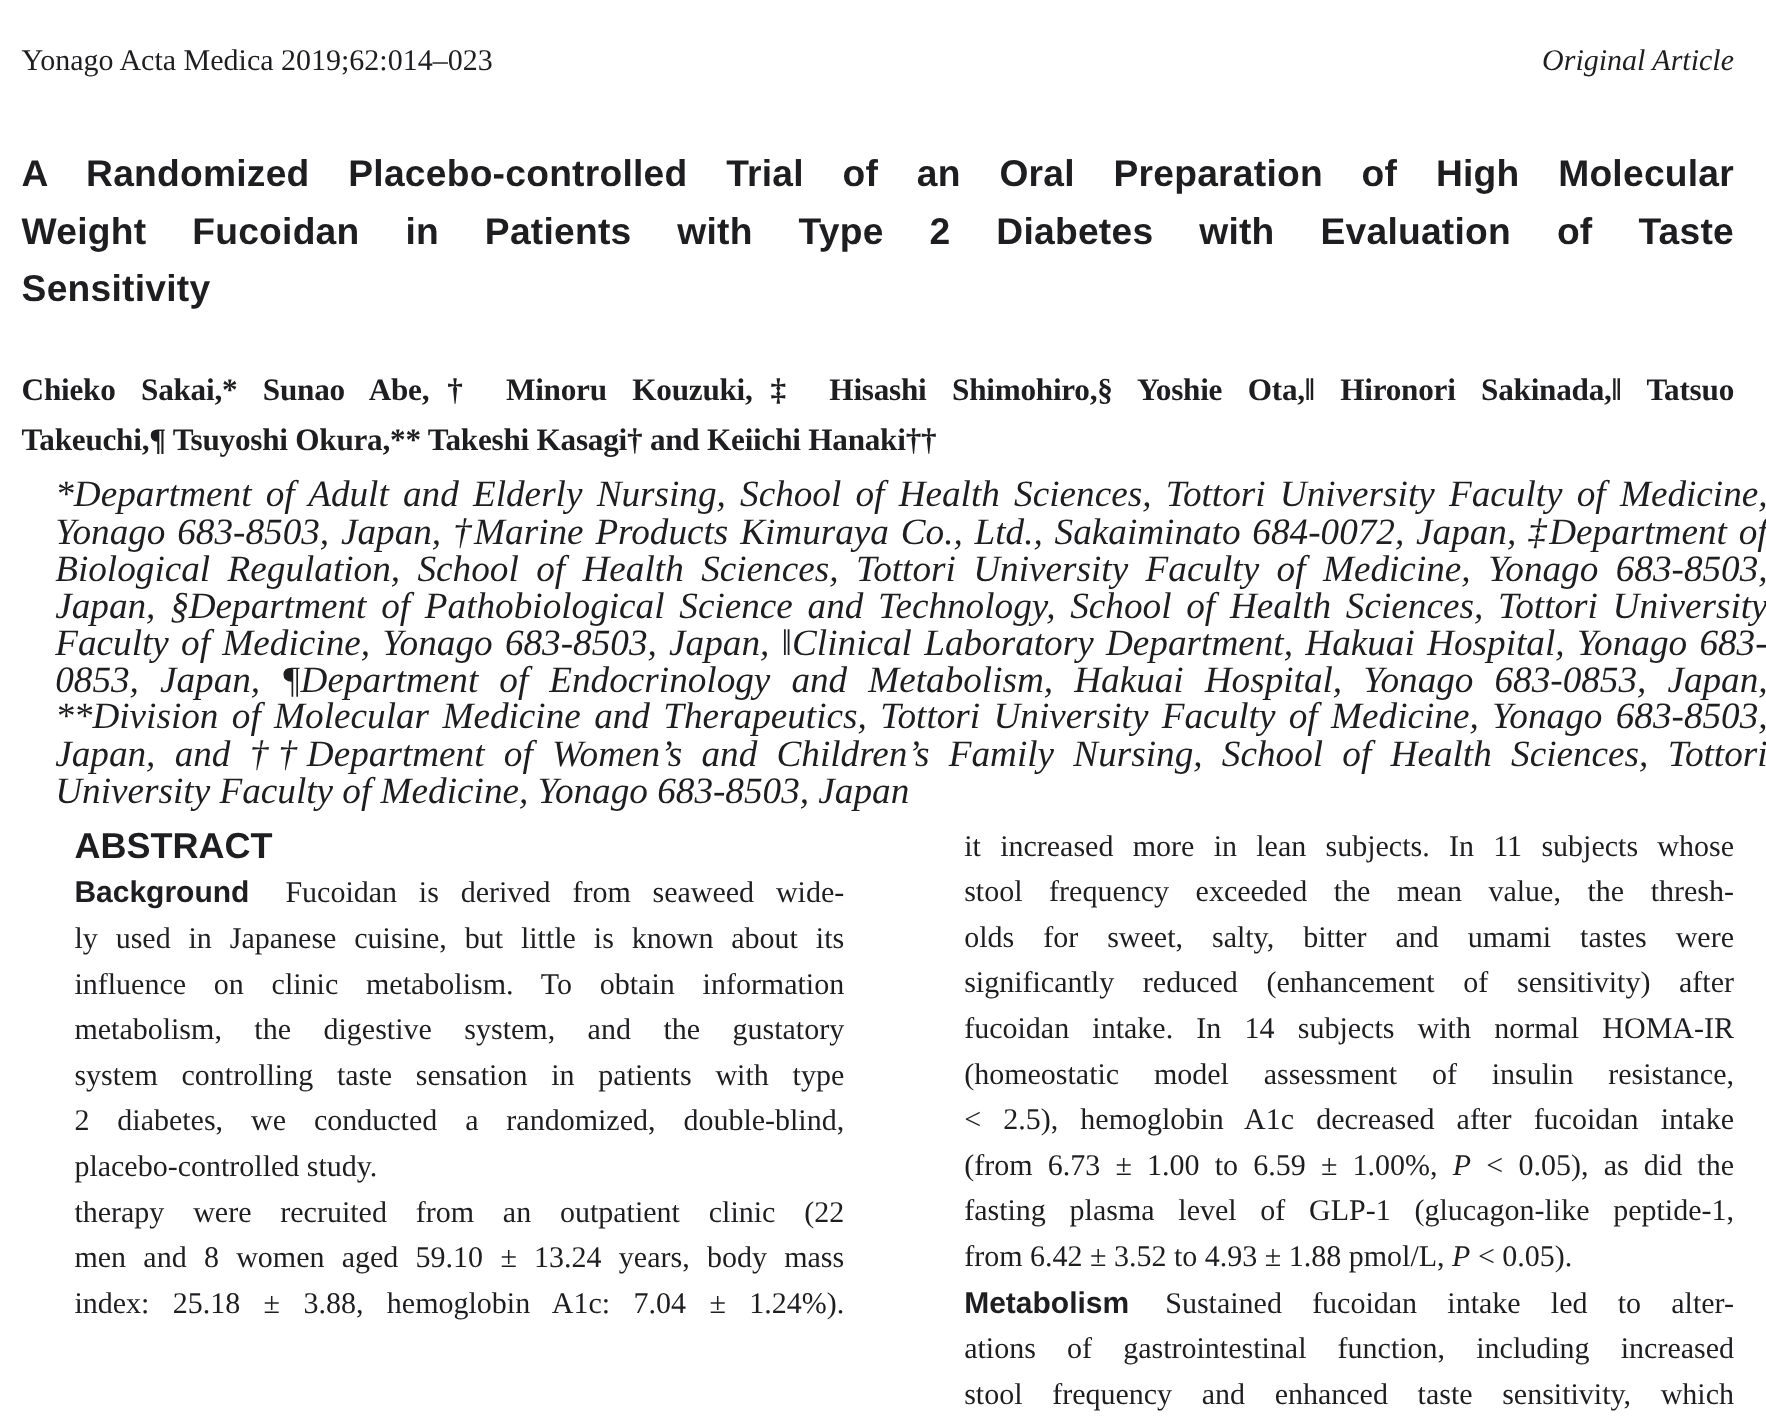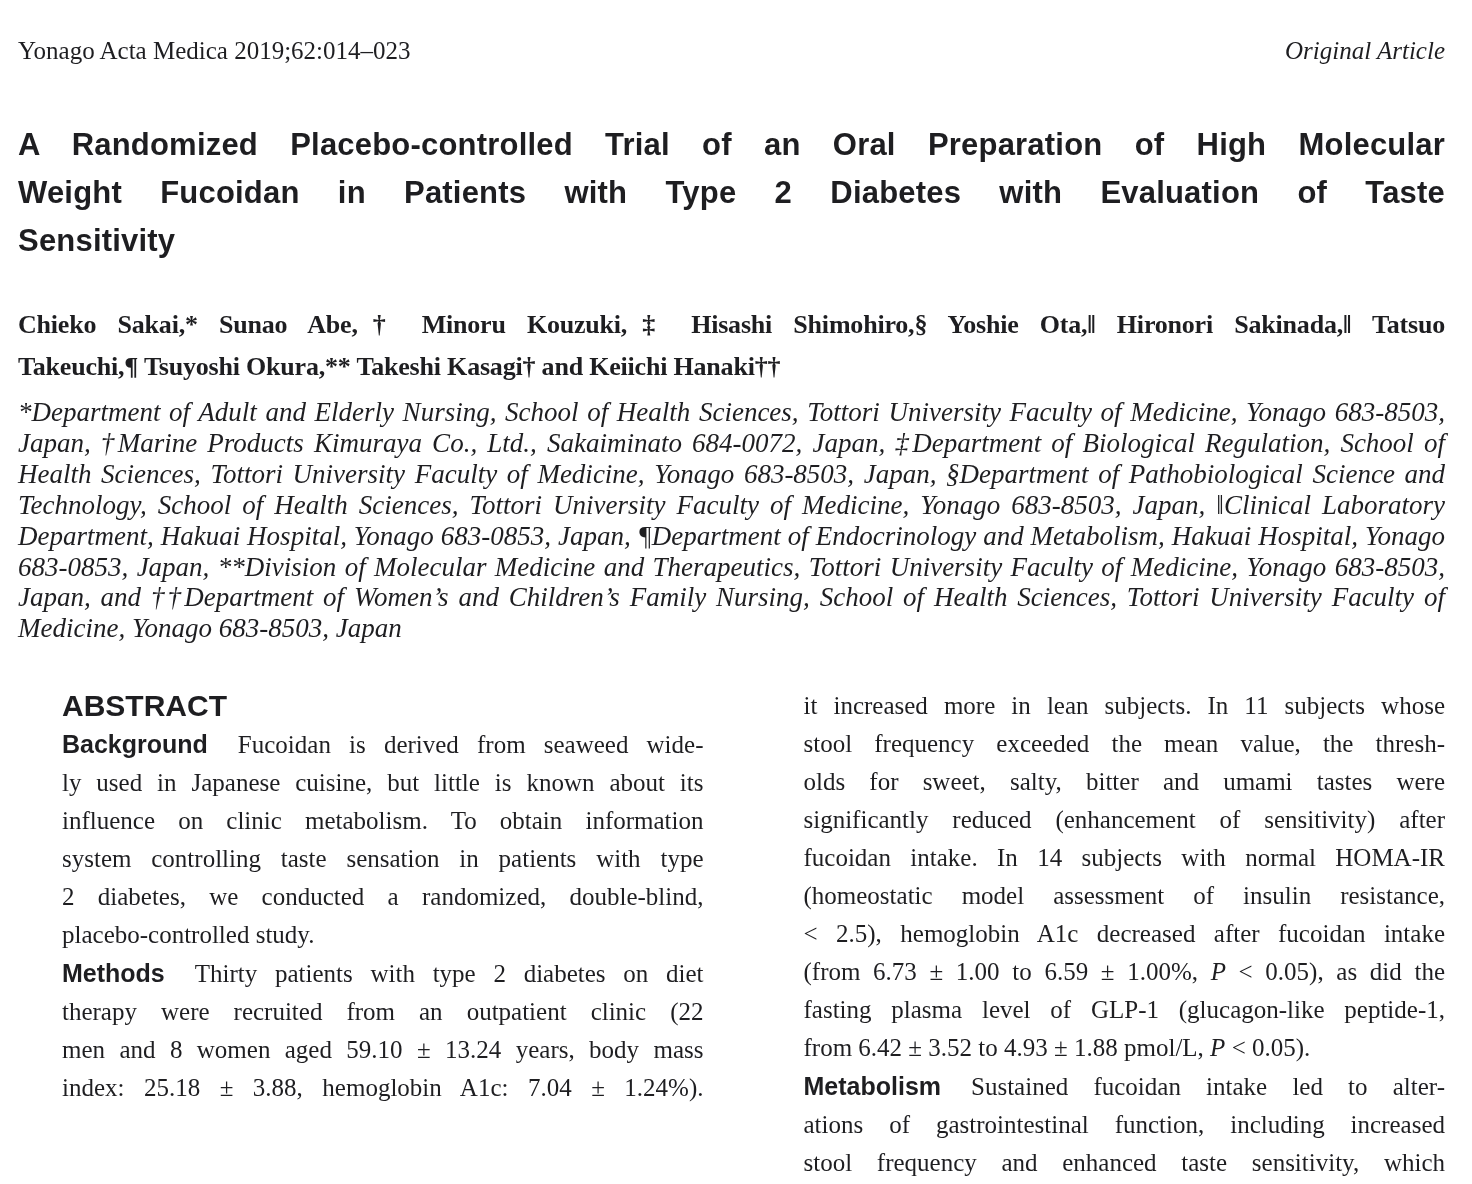--- a/index.html
+++ b/index.html
@@ -34,22 +34,23 @@
     top: 304px;
     font-weight: bold;
     font-size: 26px; line-height: 42px;
     letter-spacing: -0.2px;
   }
 
   
   .affil-block {
     top: 397px;
     font-style: italic;
-    font-size: 27px; line-height: 30.9px;
+    font-size: 31px; line-height: 30.9px;
     text-align: justify;
+    margin-left: 28px;
   }
 
   
   .cols {
     top: 687px;
     display: flex; gap: 56px;
   }
   .col {
     width: 686px;
     font-size: 25px; line-height: 38px; margin-left: 44px;
@@ -93,24 +94,24 @@
 
 <div class="block affil-block">*Department of Adult and Elderly Nursing, School of Health Sciences, Tottori University Faculty of Medicine, Yonago 683-8503, Japan, †Marine Products Kimuraya Co., Ltd., Sakaiminato 684-0072, Japan, ‡Department of Biological Regulation, School of Health Sciences, Tottori University Faculty of Medicine, Yonago 683-8503, Japan, §Department of Pathobiological Science and Technology, School of Health Sciences, Tottori University Faculty of Medicine, Yonago 683-8503, Japan, ‖Clinical Laboratory Department, Hakuai Hospital, Yonago 683-0853, Japan, ¶Department of Endocrinology and Metabolism, Hakuai Hospital, Yonago 683-0853, Japan, **Division of Molecular Medicine and Therapeutics, Tottori University Faculty of Medicine, Yonago 683-8503, Japan, and ††Department of Women’s and Children’s Family Nursing, School of Health Sciences, Tottori University Faculty of Medicine, Yonago 683-8503, Japan</div>
 
 <div class="block cols">
   <div class="col">
     <div class="abstract-heading">ABSTRACT</div>
     <div>
         <div class="line"><span class="para-label">Background</span><span>Fucoidan is derived from seaweed wide-</span></div>
         <div class="line"><span>ly used in Japanese cuisine, but little is known about its</span></div>
         <div class="line"><span>influence on clinic metabolism. To obtain information</span></div>
+        <div class="line"><span>metabolism, the digestive system, and the gustatory</span></div>
         <div class="line"><span>system controlling taste sensation in patients with type</span></div>
         <div class="line"><span>2 diabetes, we conducted a randomized, double-blind,</span></div>
         <div class="line para-end"><span>placebo-controlled study.</span></div>
-        <div class="line"><span class="para-label">Methods</span><span>Thirty patients with type 2 diabetes on diet</span></div>
         <div class="line"><span>therapy were recruited from an outpatient clinic (22</span></div>
         <div class="line"><span>men and 8 women aged 59.10 ± 13.24 years, body mass</span></div>
         <div class="line"><span>index: 25.18 ± 3.88, hemoglobin A1c: 7.04 ± 1.24%).</span></div>
       </div>
   </div>
   <div class="col">
     <div>
         <div class="line"><span>it increased more in lean subjects. In 11 subjects whose</span></div>
         <div class="line"><span>stool frequency exceeded the mean value, the thresh-</span></div>
         <div class="line"><span>olds for sweet, salty, bitter and umami tastes were</span></div>

